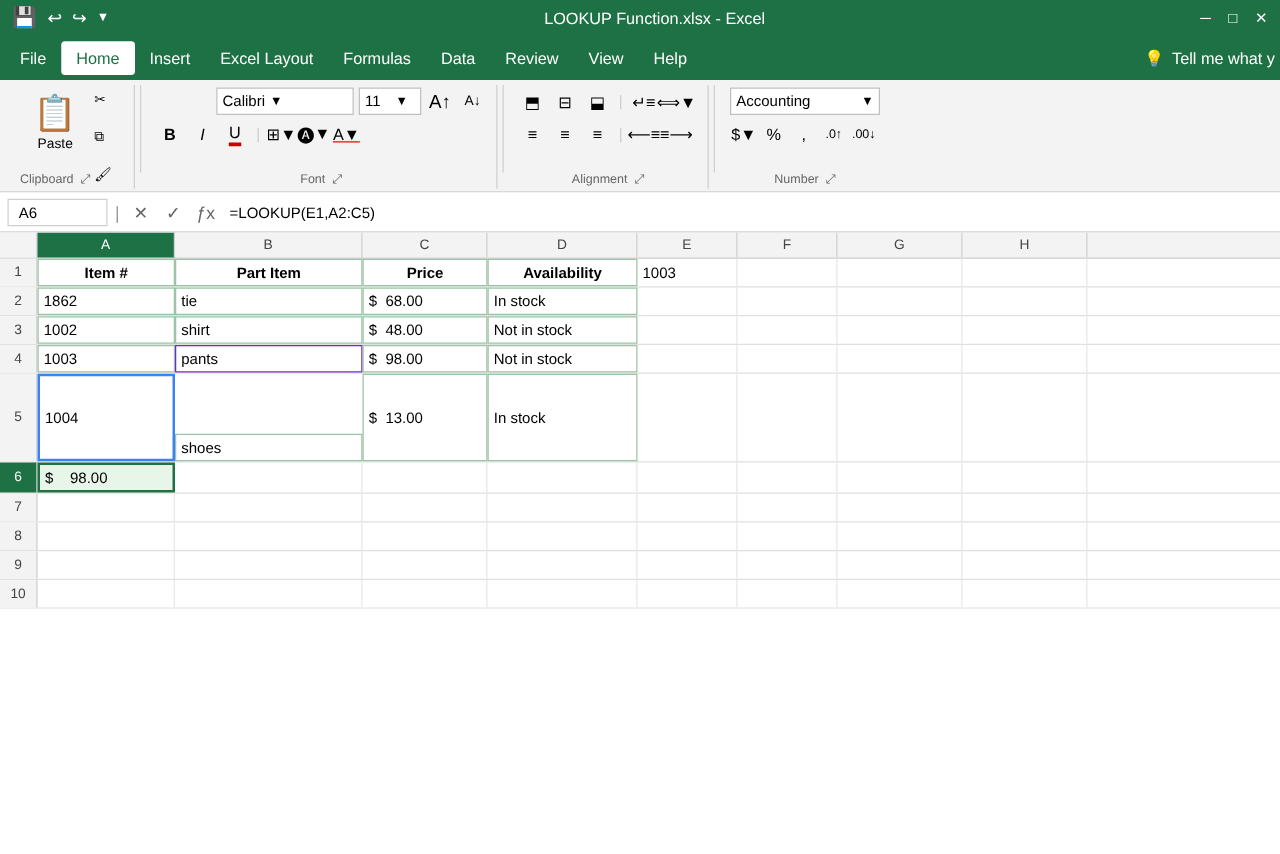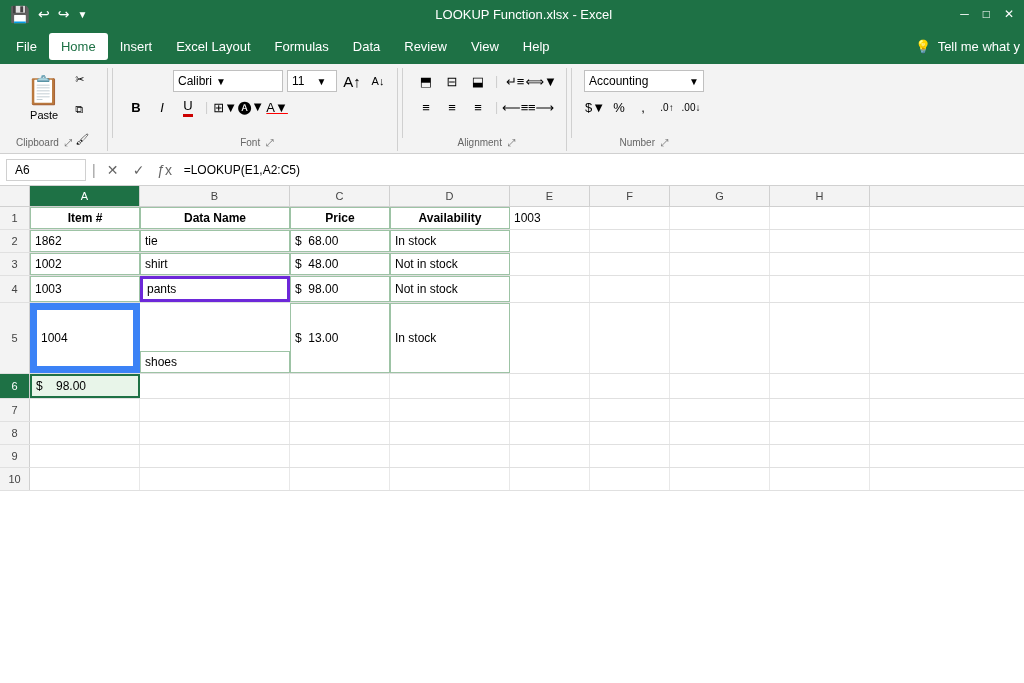--- a/index.html
+++ b/index.html
@@ -395,21 +395,21 @@
     <div class="col-header col-f">F</div>
     <div class="col-header col-g">G</div>
     <div class="col-header col-h">H</div>
   </div>
 
   <div id="grid">
 
     <div class="grid-row">
       <div class="row-num">1</div>
       <div class="cell col-a header-cell" style="border: 1px solid #9dc3a5; font-weight:bold; justify-content:center;">Item #</div>
-      <div class="cell col-b header-cell" style="border: 1px solid #9dc3a5; font-weight:bold; justify-content:center;">Data Name</div>
+      <div class="cell col-b header-cell" style="border: 1px solid #9dc3a5; font-weight:bold; justify-content:center;">Part Item</div>
       <div class="cell col-c header-cell" style="border: 1px solid #9dc3a5; font-weight:bold; justify-content:center;">Price</div>
       <div class="cell col-d header-cell" style="border: 1px solid #9dc3a5; font-weight:bold; justify-content:center;">Availability</div>
       <div class="cell col-e">1003</div>
       <div class="cell col-f"></div>
       <div class="cell col-g"></div>
       <div class="cell col-h"></div>
     </div>
 
     <div class="grid-row">
       <div class="row-num">2</div>
@@ -431,32 +431,32 @@
       <div class="cell col-d" style="border: 1px solid #9dc3a5;">Not in stock</div>
       <div class="cell col-e"></div>
       <div class="cell col-f"></div>
       <div class="cell col-g"></div>
       <div class="cell col-h"></div>
     </div>
 
     <div class="grid-row">
       <div class="row-num">4</div>
       <div class="cell col-a" style="border: 1px solid #9dc3a5;">1003</div>
-      <div class="cell col-b" style="border: 3px solid #6d28d9;">pants</div>
+      <div class="cell col-b" style="border: 1px solid #6d28d9;">pants</div>
       <div class="cell col-c" style="border: 1px solid #9dc3a5;">$&nbsp;&nbsp;98.00</div>
       <div class="cell col-d" style="border: 1px solid #9dc3a5;">Not in stock</div>
       <div class="cell col-e"></div>
       <div class="cell col-f"></div>
       <div class="cell col-g"></div>
       <div class="cell col-h"></div>
     </div>
 
     <div class="grid-row">
       <div class="row-num">5</div>
-      <div class="cell col-a" style="border: 7px solid #3b82f6;">1004</div>
+      <div class="cell col-a" style="border: 2px solid #3b82f6;">1004</div>
       <div class="cell col-b" style="border: 1px solid #9dc3a5; margin-top: 48px;">shoes</div>
       <div class="cell col-c" style="border: 1px solid #9dc3a5;">$&nbsp;&nbsp;13.00</div>
       <div class="cell col-d" style="border: 1px solid #9dc3a5;">In stock</div>
       <div class="cell col-e"></div>
       <div class="cell col-f"></div>
       <div class="cell col-g"></div>
       <div class="cell col-h"></div>
     </div>
 
     <div class="grid-row">

